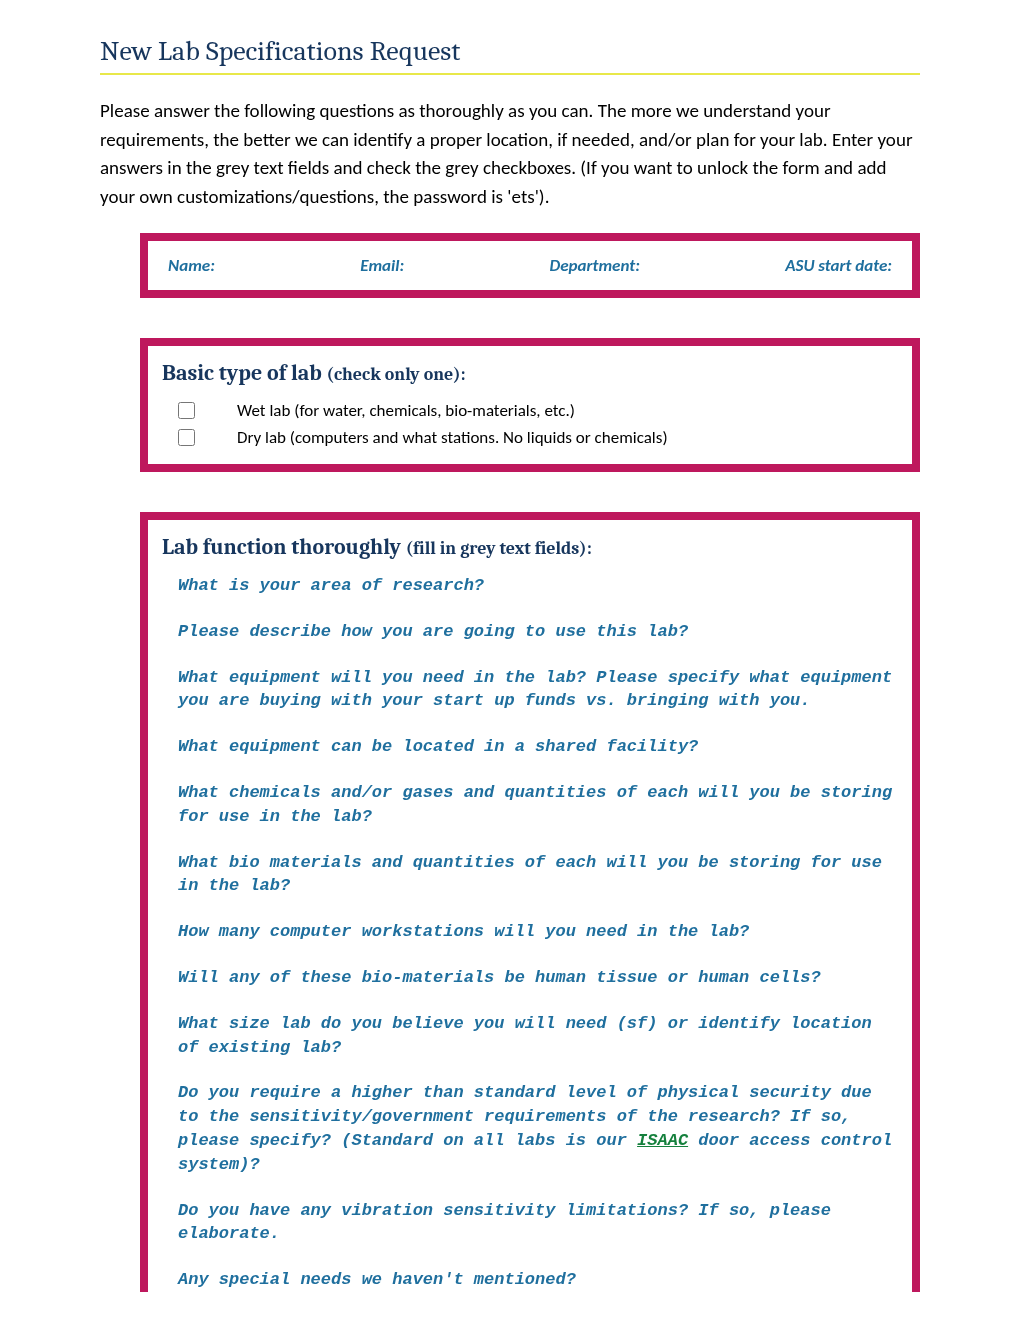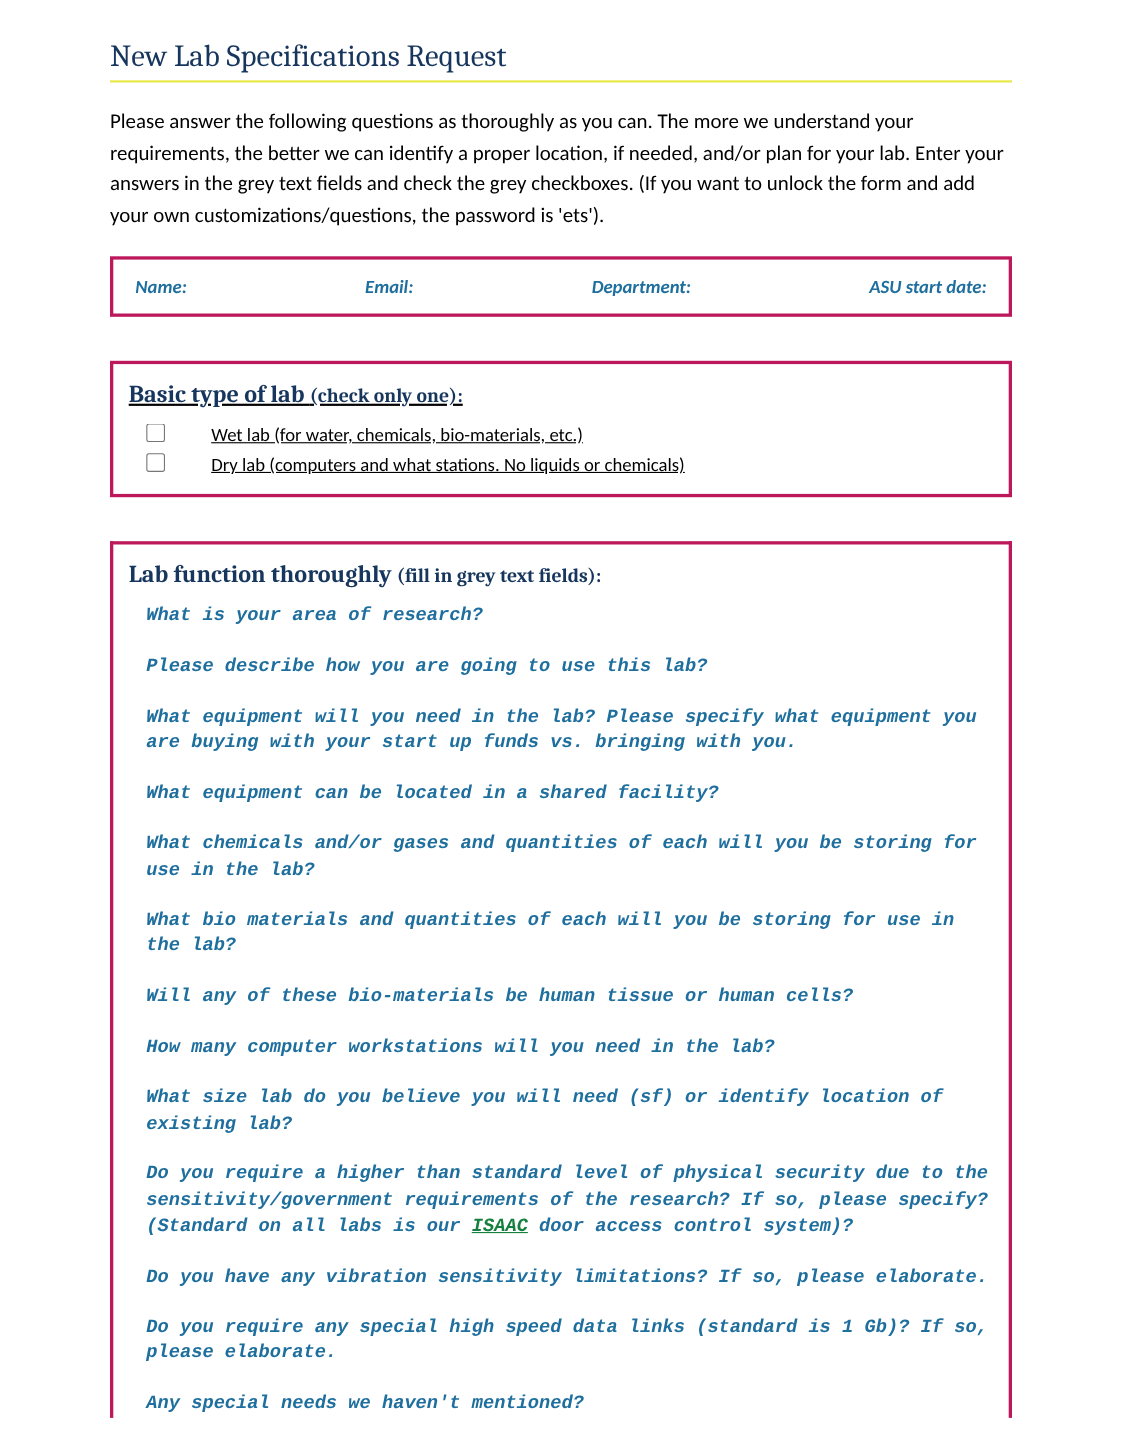--- a/index.html
+++ b/index.html
@@ -22,23 +22,24 @@
     background: #e8e84a;
     margin-bottom: 22px;
   }
   p.intro {
     font-size: 19px;
     line-height: 1.5;
     color: #000;
     margin-bottom: 22px;
   }
   .panel {
-    border: 3px solid #be185d;
+    border: 8px solid #be185d;
     padding: 10px 14px;
     margin-bottom: 40px;
+    margin-left: 40px;
   }
   .id-row {
     display: flex;
     justify-content: space-between;
     padding: 4px 6px;
   }
   .id-label {
     font-family: Calibri, Arial, sans-serif;
     font-style: italic;
     font-weight: 700;
@@ -51,21 +52,21 @@
     color: #17365d;
     font-size: 22px;
     margin-bottom: 14px;
     margin-top: 4px;
   }
   .section-heading .sub {
     font-size: 18px;
   }
   .check-line {
     display: flex;
-    align-items: flex-start;
+    align-items: center;
     margin-left: 16px;
     margin-bottom: 6px;
   }
   .check-line input[type=checkbox] {
     width: 17px;
     height: 17px;
     margin-right: 42px;
     accent-color: #000;
   }
   .check-line label {
@@ -101,21 +102,21 @@
 
 <div class="panel">
   <div class="id-row">
     <span class="id-label">Name:</span>
     <span class="id-label">Email:</span>
     <span class="id-label">Department:</span>
     <span class="id-label">ASU start date:</span>
   </div>
 </div>
 
-<div class="panel" style="text-decoration:underline;">
+<div class="panel" style="">
   <div class="section-heading">
     <span>Basic type of lab </span><span class="sub">(check only one):</span>
   </div>
   <div class="check-line">
     <input type="checkbox" style="">
     <label>Wet lab (for water, chemicals, bio-materials, etc.)</label>
   </div>
   <div class="check-line">
     <input type="checkbox" style="">
     <label>Dry lab (computers and what stations.  No liquids or chemicals)</label>
@@ -126,24 +127,23 @@
   <div class="section-heading">
     <span>Lab function thoroughly </span><span class="sub">(fill in grey text fields):</span>
   </div>
 
   <p class="question">What is your area of research?</p>
   <p class="question">Please describe how you are going to use this lab?</p>
   <p class="question">What equipment will you need in the lab?  Please specify what equipment you are buying with your start up funds vs. bringing with you.</p>
   <p class="question">What equipment can be located in a shared facility?</p>
   <p class="question">What chemicals and/or gases and quantities of each will you be storing for use in the lab?</p>
   <p class="question">What bio materials and quantities of each will you be storing for use in the lab?</p>
+  <p class="question">How many computer workstations will you need in the lab?</p>
   <p class="question">Will any of these bio-materials be human tissue or human cells?</p>
-  <p class="question">How many computer workstations will you need in the lab?</p>
   <p class="question">What size lab do you believe you will need (sf) or identify location of existing lab?</p>
 
   <p class="question">
     <span>Do you require a higher than standard level of physical security due to the sensitivity/government requirements of the research?  If so, please specify? (Standard on all labs is our </span><a href="#">ISAAC</a><span> door access control system)?</span>
   </p>
 
   <p class="question">Do you have any vibration sensitivity limitations?  If so, please elaborate.</p>
-  <p class="question">Do you require any special high speed data links (standard is 1 Gb)?  If so, please elaborate.</p>
   <p class="question">Any special needs we haven't mentioned?</p>
 </div>
 
 </body></html>

